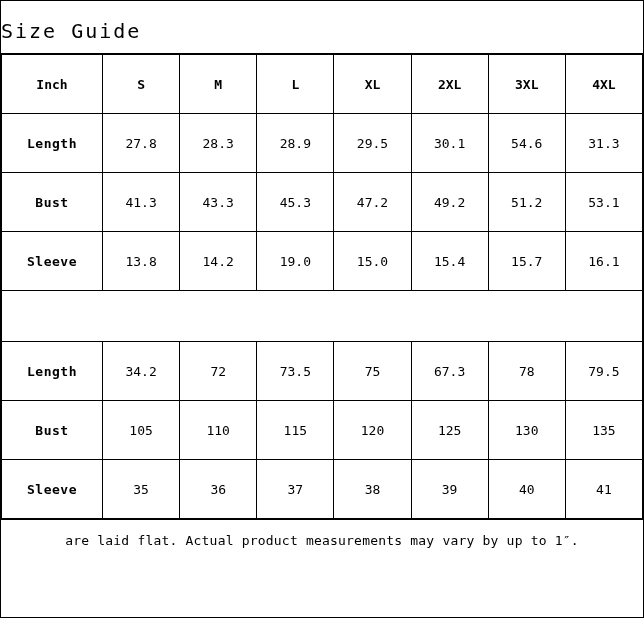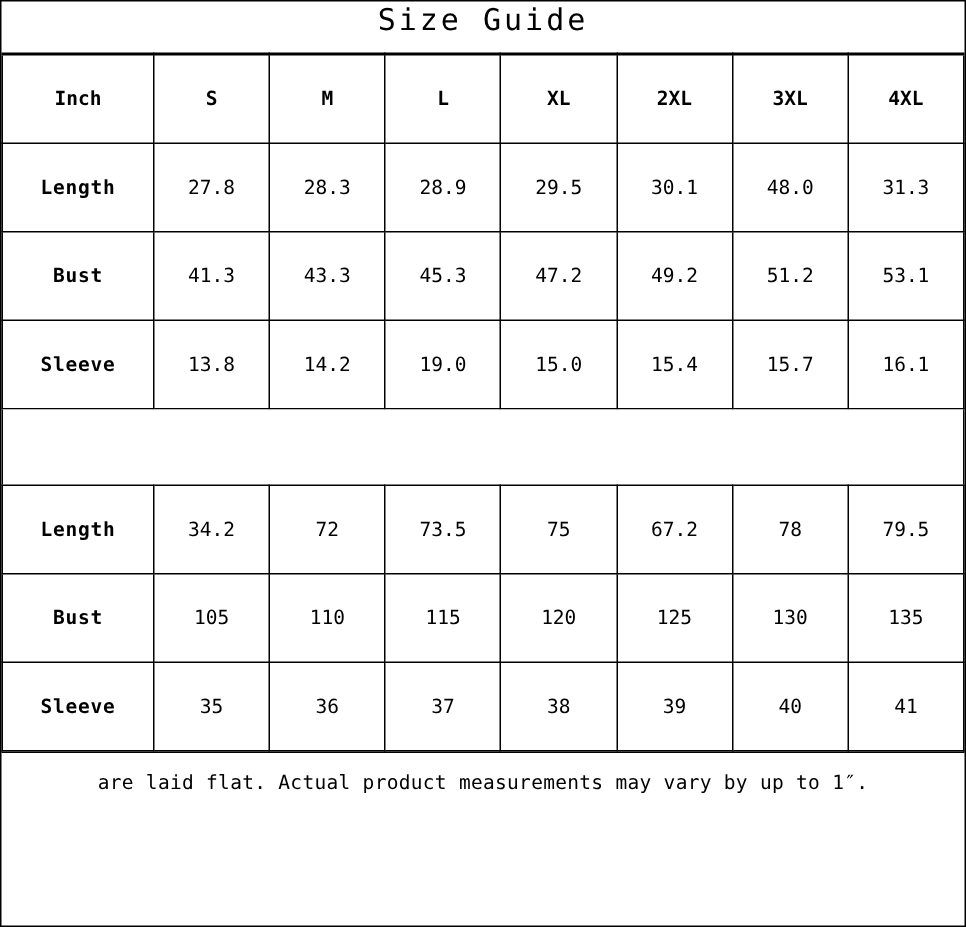--- a/index.html
+++ b/index.html
@@ -16,23 +16,24 @@
   }
   .page {
     position: relative;
     width: 644px;
     height: 618px;
     box-sizing: border-box;
     border: 1px solid #000000;
     background: #ffffff;
   }
   .title {
-    text-align: center;
+    text-align: left;
     font-size: 20px;
     letter-spacing: 2px;
+    padding-top: 18px;
     padding-bottom: 10px;
     font-weight: 400;
   }
   table.size-table {
     border-collapse: collapse;
     width: 100%;
     table-layout: fixed;
   }
   table.size-table td {
     border: 1px solid #000000;
@@ -92,21 +93,21 @@
       <td>3XL</td>
       <td>4XL</td>
     </tr>
     <tr>
       <td class="col-unit rowhead">Length</td>
       <td>27.8</td>
       <td>28.3</td>
       <td>28.9</td>
       <td>29.5</td>
       <td>30.1</td>
-      <td>48.0</td>
+      <td>54.6</td>
       <td>31.3</td>
     </tr>
     <tr>
       <td class="col-unit rowhead">Bust</td>
       <td>41.3</td>
       <td>43.3</td>
       <td>45.3</td>
       <td>47.2</td>
       <td>49.2</td>
       <td>51.2</td>
@@ -128,21 +129,21 @@
   <div class="spacer"></div>
 
   <table class="size-table">
     <tbody>
     <tr>
       <td class="col-unit rowhead">Length</td>
       <td>34.2</td>
       <td>72</td>
       <td>73.5</td>
       <td>75</td>
-      <td>67.2</td>
+      <td>67.3</td>
       <td>78</td>
       <td>79.5</td>
     </tr>
     <tr>
       <td class="col-unit rowhead">Bust</td>
       <td>105</td>
       <td>110</td>
       <td>115</td>
       <td>120</td>
       <td>125</td>

